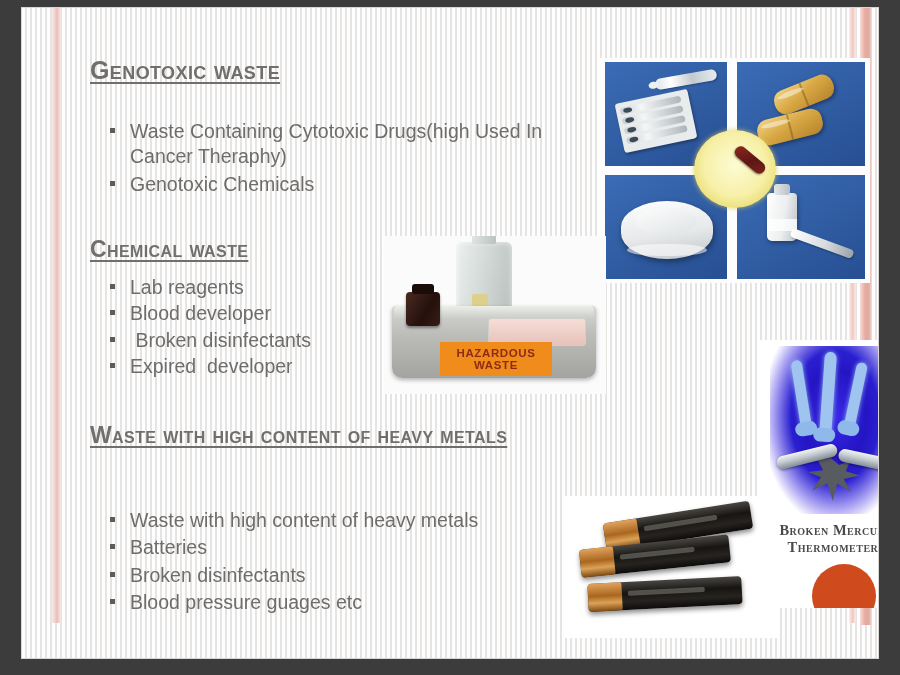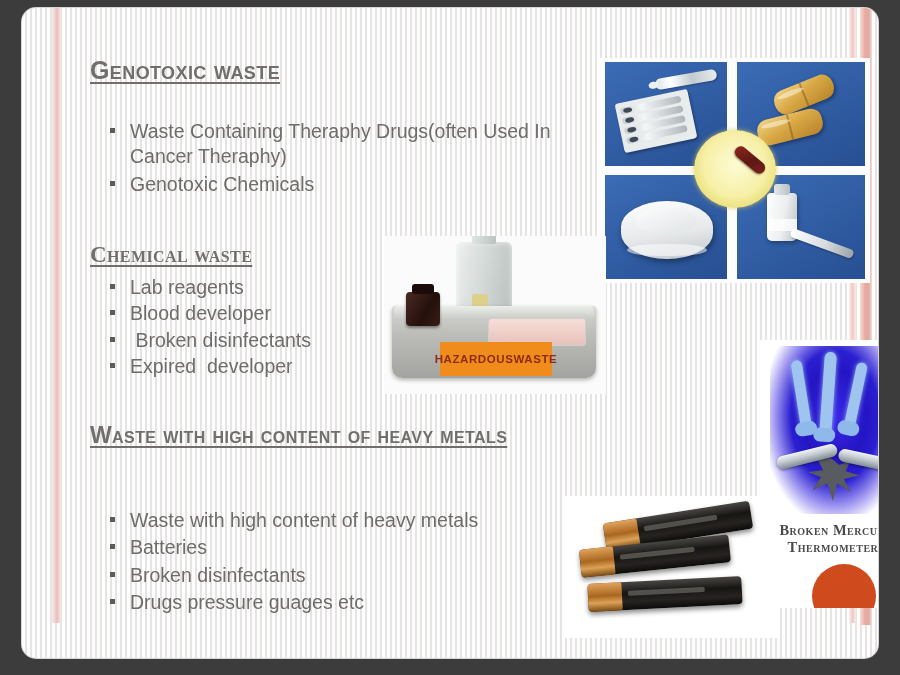--- a/index.html
+++ b/index.html
@@ -11,21 +11,20 @@
   
   .screen{position:relative;width:900px;height:675px;background:#3c3c3c;}
   .slide{
     position:absolute;left:22px;top:8px;width:856px;height:650px;
     background:#f2f1ef;
     background-image:repeating-linear-gradient(90deg,
         rgba(255,255,255,.95) 0px,rgba(255,255,255,.95) 3px,
         rgba(226,224,222,.75) 3px,rgba(226,224,222,.75) 5px);
     box-shadow:0 0 0 1px #d8d5d2;
     overflow:hidden;
-    border-radius:14px;
   }
   .stripe{position:absolute;top:0;width:9px;}
   .stripe-left{left:30px;height:615px;
     background:linear-gradient(90deg,#f7eceb 0%,#f0cfcb 35%,#e9bdb7 55%,#f6e9e7 100%);}
   .stripe-right-a{right:22px;height:615px;width:7px;
     background:linear-gradient(90deg,#fbf0ee 0%,#f0c9c3 50%,#f8ece9 100%);}
   .stripe-right-b{right:6px;height:617px;width:12px;
     background:linear-gradient(90deg,#f7dad4 0%,#e8a99f 45%,#deada4 75%,#f3ded9 100%);}
 
   
@@ -144,21 +143,21 @@
   .tray{position:absolute;left:8px;top:70px;width:204px;height:72px;
     border-radius:4px 4px 10px 10px;
     background:linear-gradient(180deg,#d6d7d3 0%,#bcbdb8 40%,#a3a49f 100%);
     box-shadow:0 2px 4px rgba(0,0,0,.3);}
   .tray-lip{position:absolute;left:2px;top:0;width:200px;height:14px;border-radius:4px;
     background:linear-gradient(180deg,#eceeea 0%,#c6c8c3 100%);}
   .tray-inner{position:absolute;left:96px;top:12px;width:96px;height:26px;border-radius:3px;
     background:linear-gradient(180deg,#f6ded8 0%,#e6c2ba 100%);
     border:1px solid #cfd0cb;}
   .haz-label{position:absolute;left:48px;top:36px;width:112px;height:34px;
-    background:#ef8c1c;display:flex;flex-direction:row;align-items:center;
+    background:#ef8c1c;display:flex;flex-direction:column;align-items:center;
     justify-content:center;line-height:1.05;}
   .haz-label span{color:#8e2b12;font-weight:bold;font-size:11.5px;letter-spacing:.6px;}
   .bottle{position:absolute;left:72px;top:6px;width:56px;height:86px;
     border-radius:6px 6px 8px 8px;
     background:linear-gradient(100deg,rgba(236,240,239,.95) 0%,rgba(206,213,211,.9) 48%,rgba(176,184,182,.92) 100%);
     box-shadow:inset 0 0 6px rgba(255,255,255,.7);}
   .bottle::before{content:"";position:absolute;left:16px;top:-22px;width:24px;height:24px;
     border-radius:4px 4px 2px 2px;
     background:linear-gradient(100deg,#e4e9e8,#b9c2c0);}
   .bottle::after{content:"";position:absolute;left:18px;top:-30px;width:20px;height:10px;
@@ -225,46 +224,46 @@
     <div class="stripe stripe-right-a"></div>
     <div class="stripe stripe-right-b"></div>
 
     <div class="content">
 
       <div class="block" style="left:68px;top:48px;width:480px;">
         <div class="heading h-1">Genotoxic waste</div>
       </div>
       <div class="block" style="left:78px;top:111px;width:470px;">
         <ul class="bullets">
-          <li>Waste Containing Theraphy Drugs(often Used In Cancer Theraphy)</li>
+          <li>Waste Containing Cytotoxic Drugs(high Used In Cancer Theraphy)</li>
           <li>Genotoxic Chemicals</li>
         </ul>
       </div>
 
-      <div class="block" style="left:68px;top:234px;width:400px;font-family:Liberation Serif, serif;">
+      <div class="block" style="left:68px;top:228px;width:400px;">
         <div class="heading h-2">Chemical waste</div>
       </div>
       <div class="block" style="left:78px;top:267px;width:330px;">
         <ul class="bullets tight">
           <li>Lab reagents</li>
           <li>Blood developer</li>
           <li> Broken disinfectants</li>
           <li>Expired  developer</li>
         </ul>
       </div>
 
       <div class="block" style="left:68px;top:414px;width:480px;">
         <div class="heading h-3" style="padding-left:0;text-indent:0;">Waste with high content of heavy metals</div>
       </div>
       <div class="block" style="left:78px;top:500px;width:480px;">
         <ul class="bullets">
           <li>Waste with high content of heavy metals</li>
           <li>Batteries</li>
           <li>Broken disinfectants</li>
-          <li>Drugs pressure guages etc</li>
+          <li>Blood pressure guages etc</li>
         </ul>
       </div>
 
       <div class="panel" id="collage">
         <div class="tile t-tl">
           <div class="blister">
             <i></i>
               <i></i>
               <i></i>
               <i></i>

